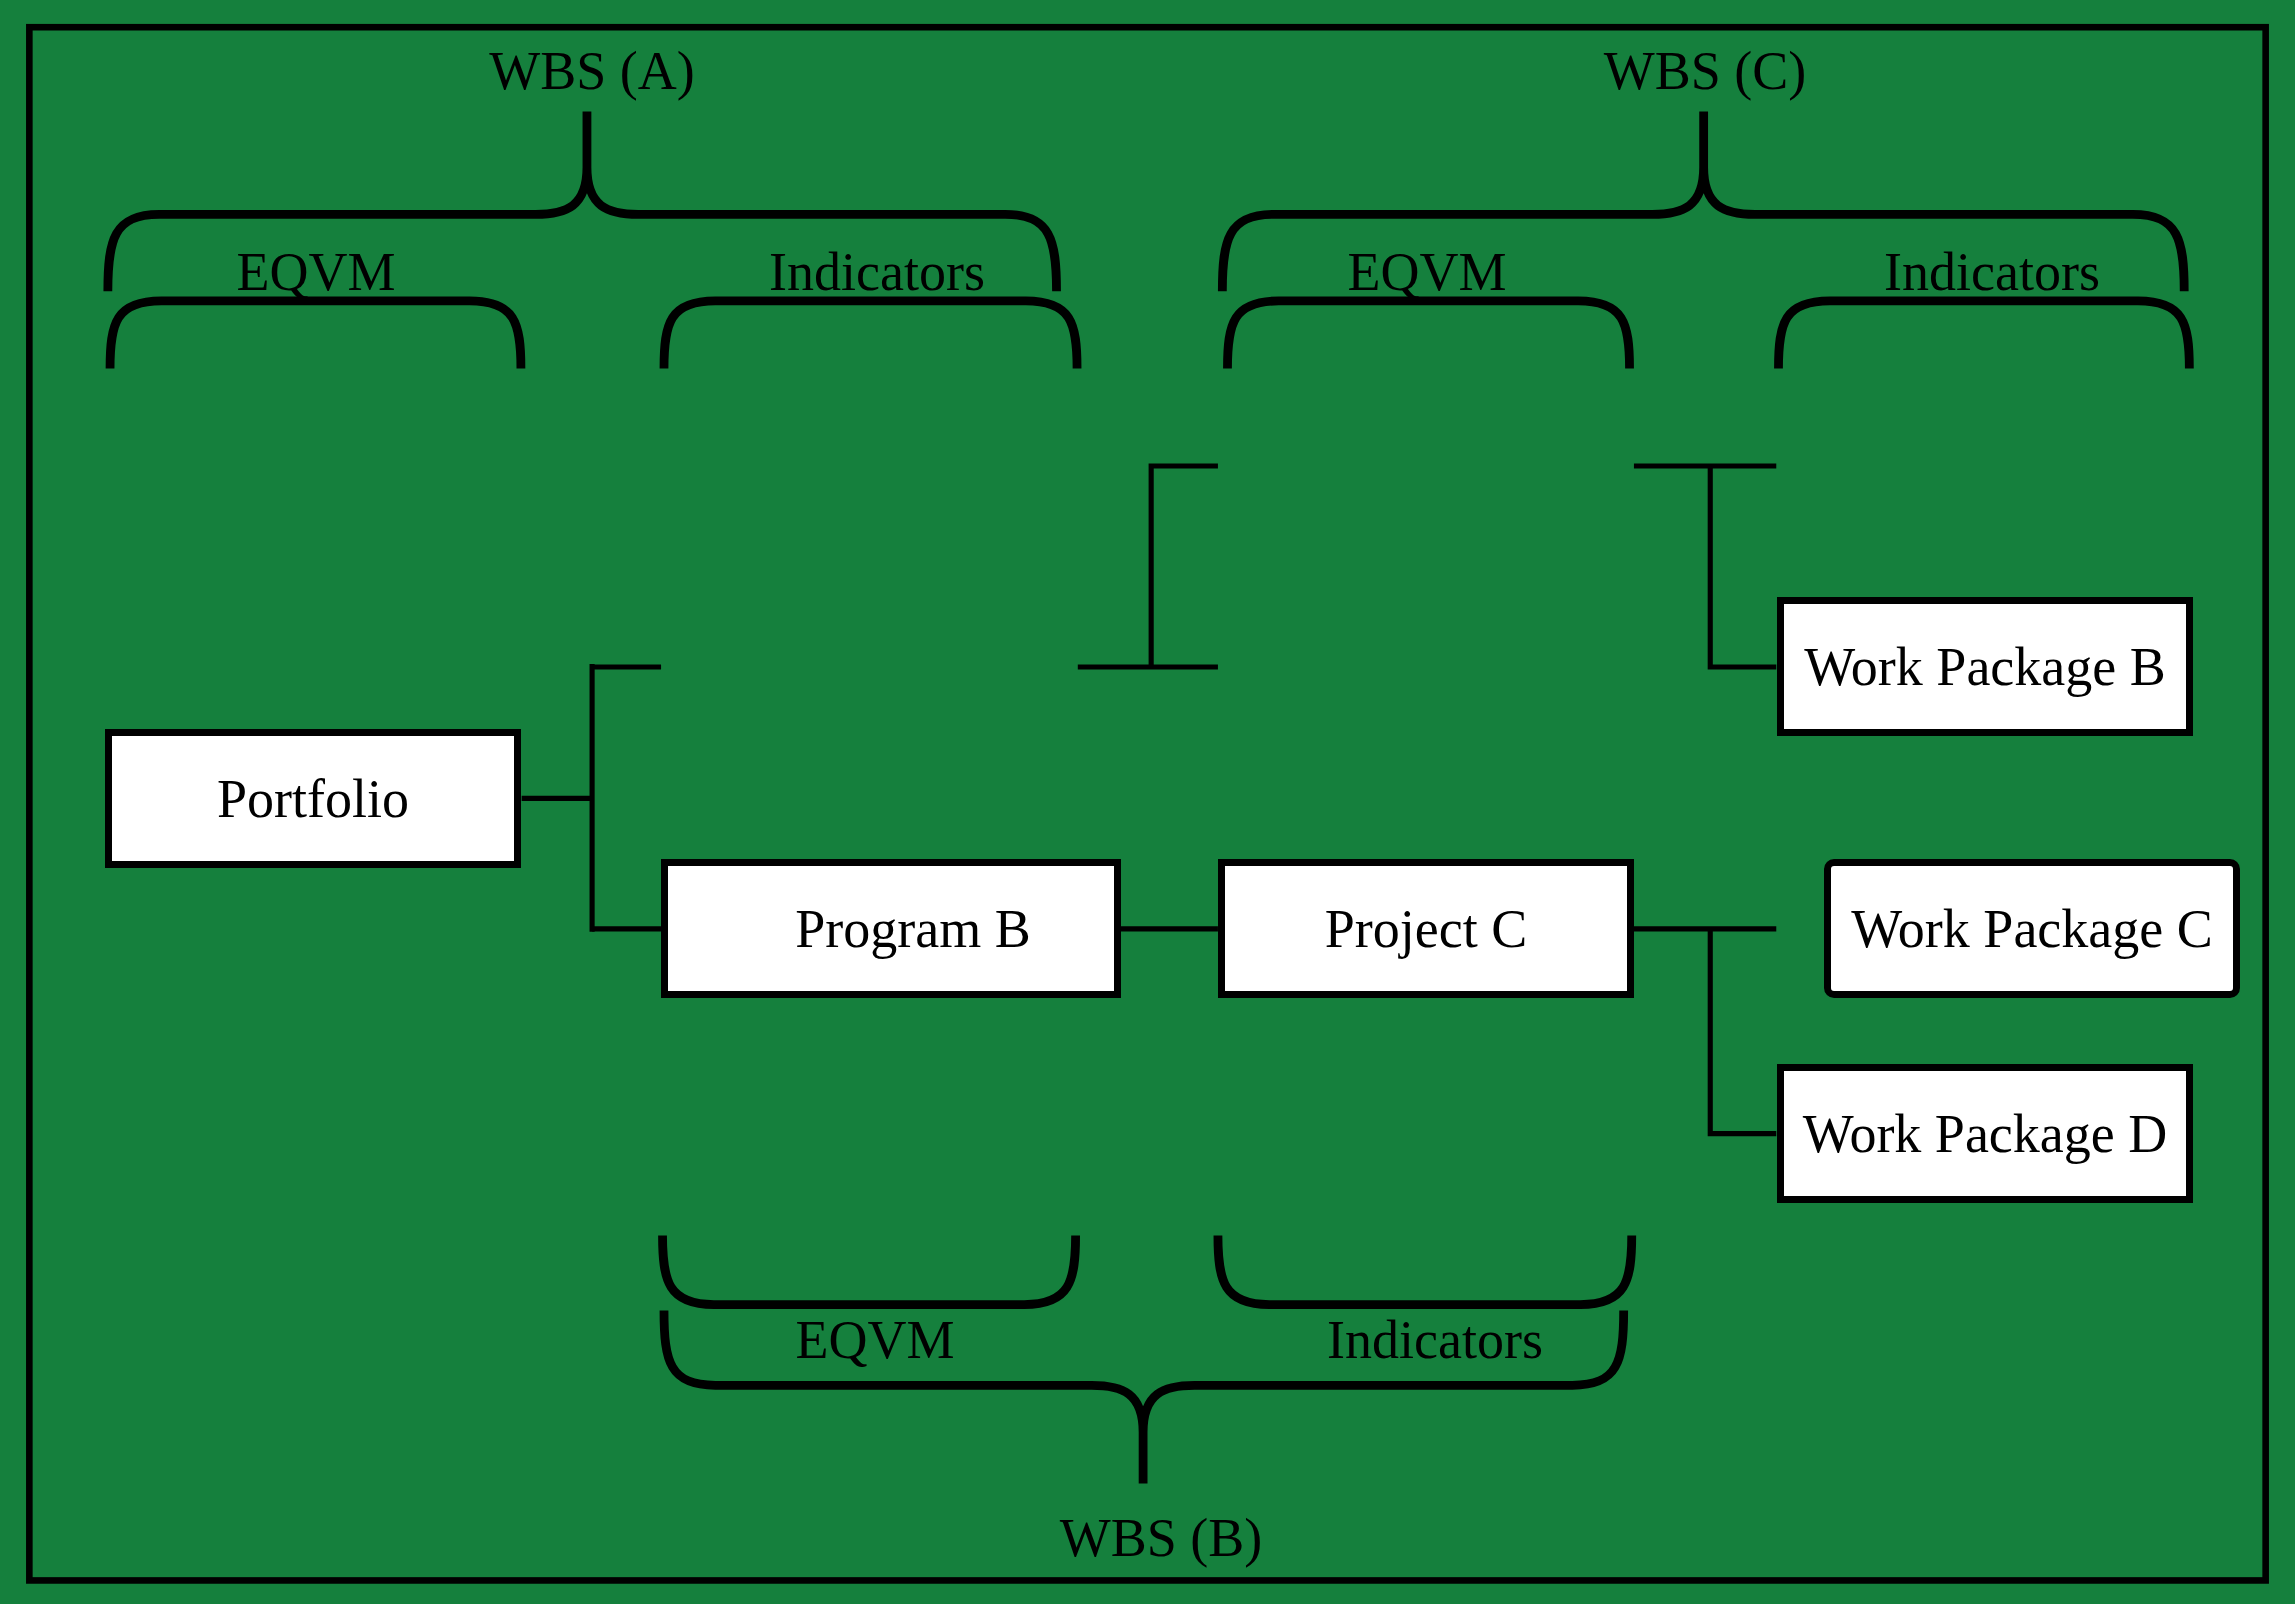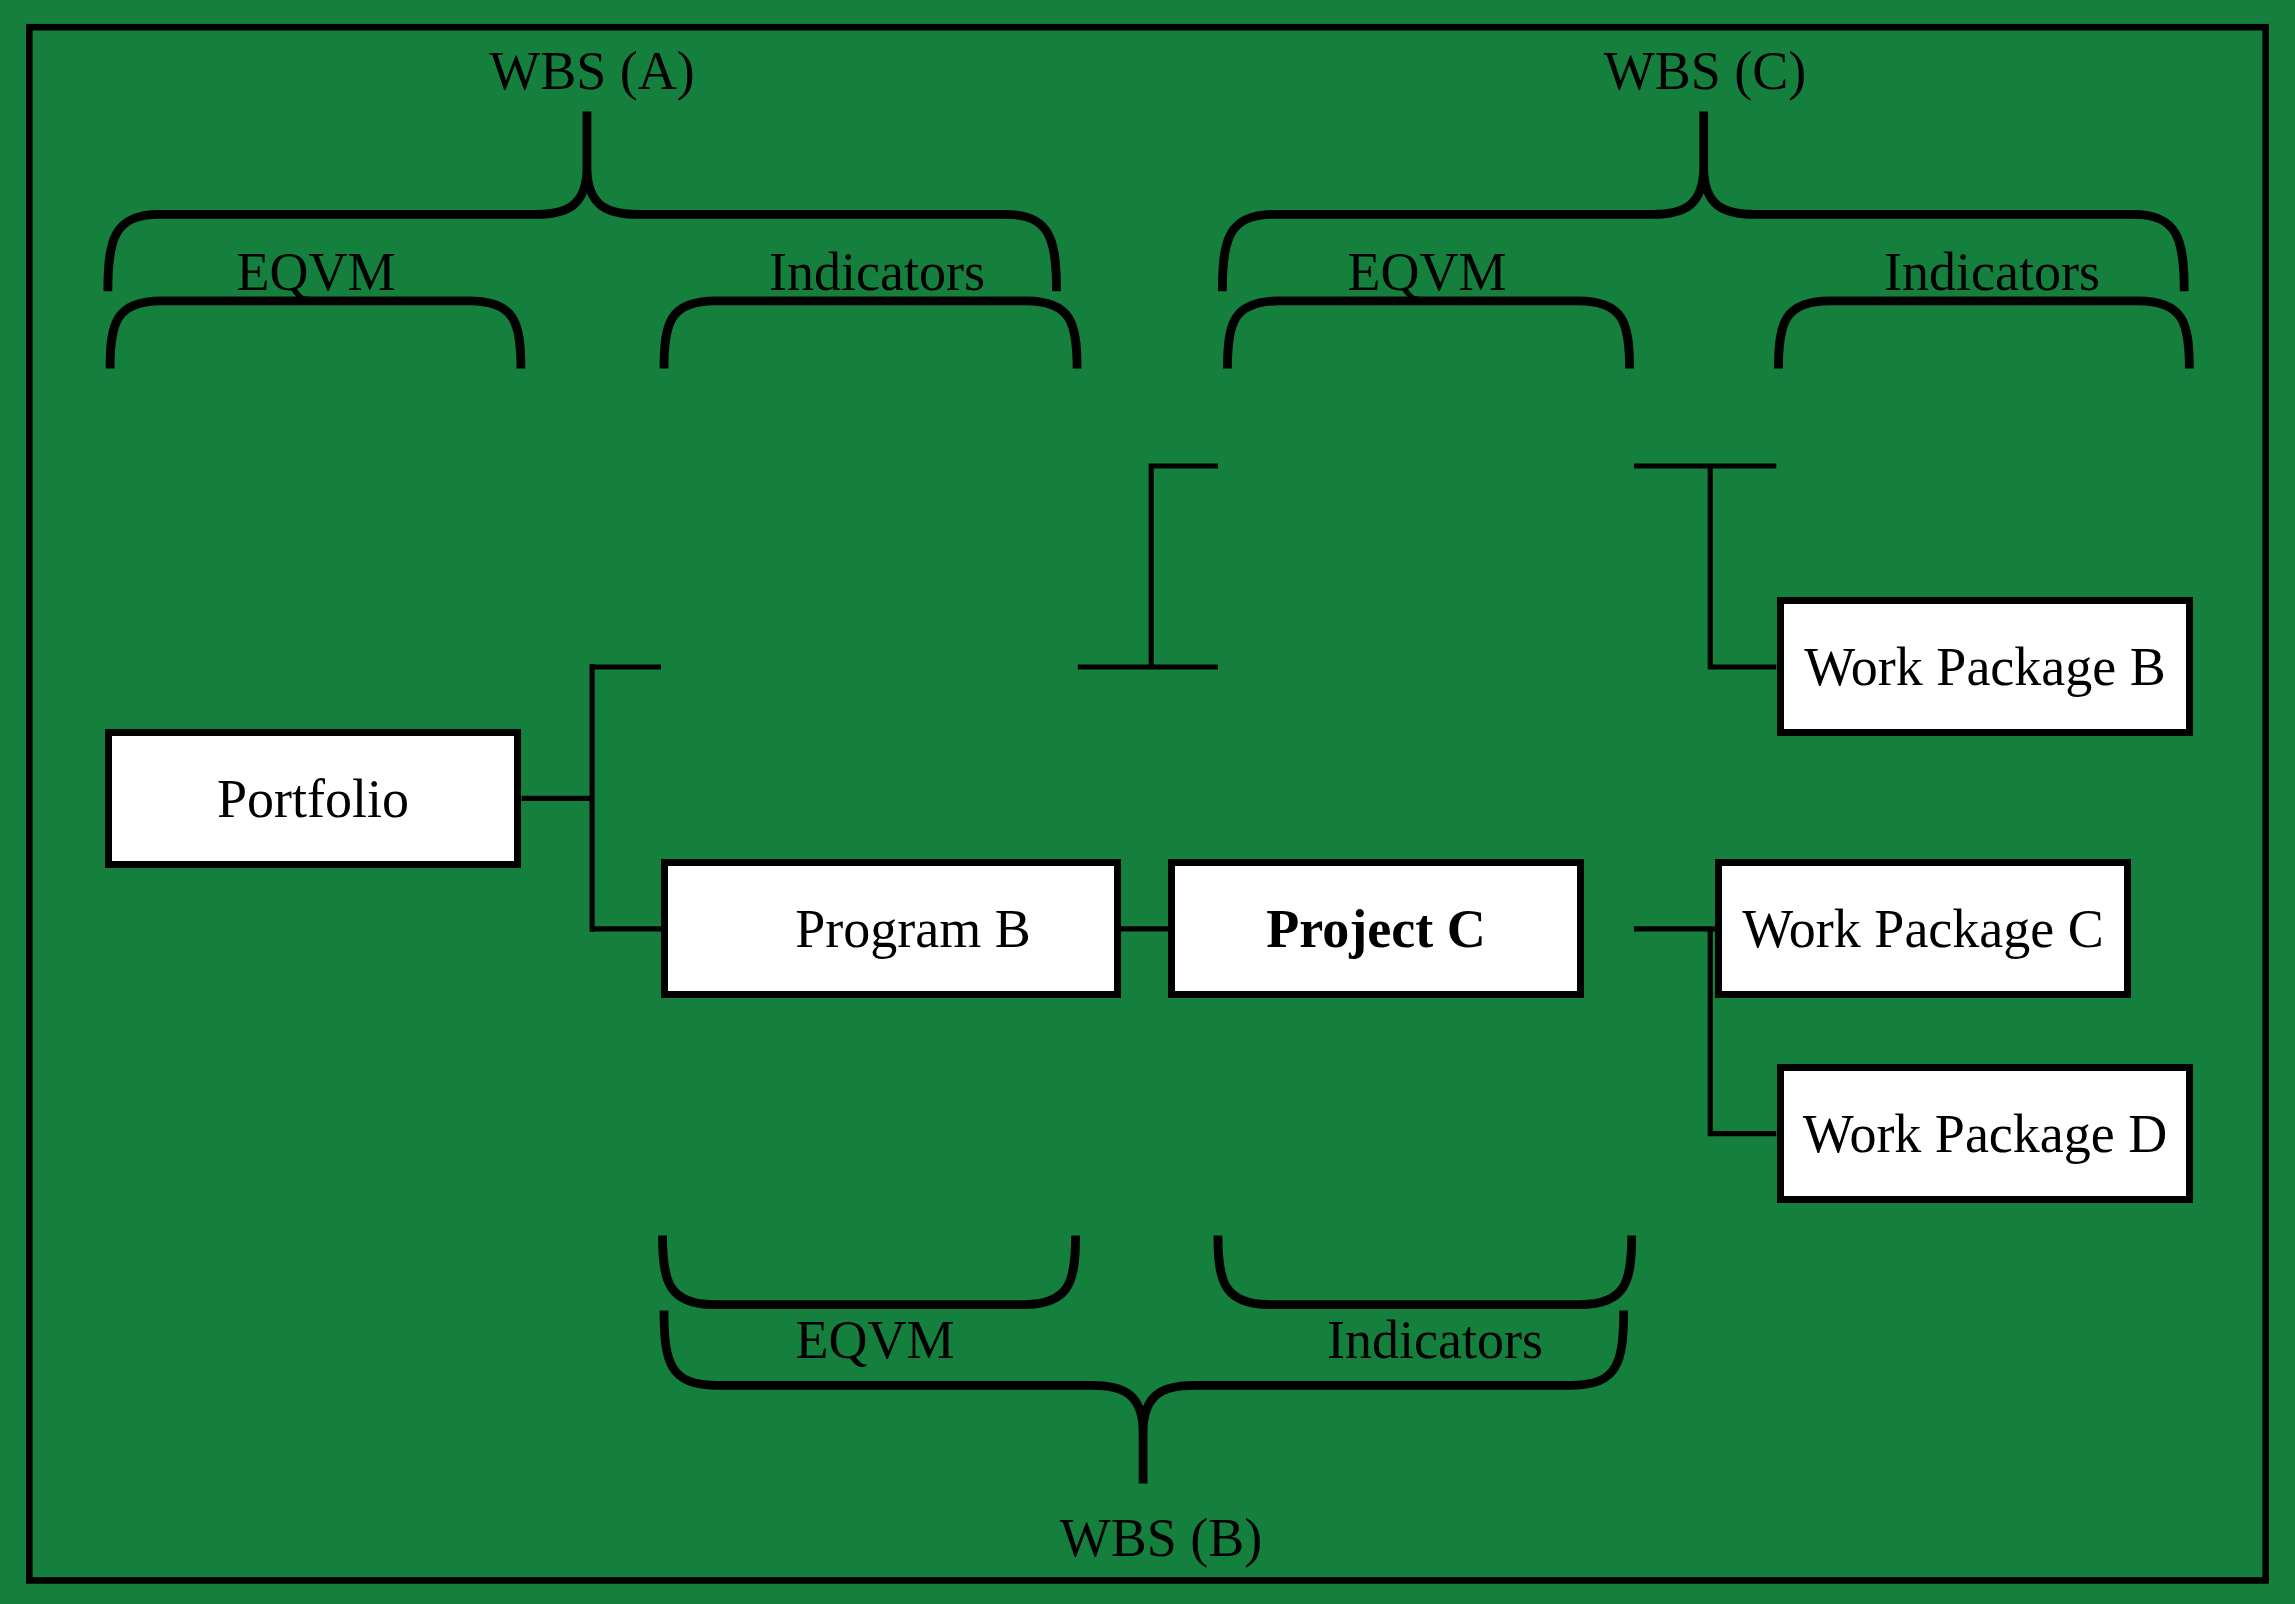--- a/index.html
+++ b/index.html
@@ -35,24 +35,24 @@
     transform: translate(-50%, -50%);
     font-size: 54px;
     white-space: nowrap;
   }
   
   .pos-portfolio { left: 105px;  top: 729px; text-align: center;  }
   .pos-program-a { left: 661px;  top: 597px;  }
   .pos-program-b { left: 661px;  top: 859px; padding-left: 44px; }
   .pos-project-a { left: 1218px; top: 396px;  }
   .pos-project-b { left: 1218px; top: 597px;  }
-  .pos-project-c { left: 1168px; top: 859px; font-weight: bold; }
+  .pos-project-c { left: 1218px; top: 859px; }
   .pos-wp-a      { left: 1777px; top: 396px;  }
   .pos-wp-b      { left: 1777px; top: 597px;  }
-  .pos-wp-c      { left: 1715px; top: 859px; }
+  .pos-wp-c      { left: 1824px; top: 859px; border-radius: 10px; }
   .pos-wp-d      { left: 1777px; top: 1064px; }
   
   .at-wbs-a        { left: 592px;  top: 71px;   }
   .at-wbs-c        { left: 1705px; top: 71px;   }
   .at-eqvm-a       { left: 316px;  top: 272px;  }
   .at-indicators-a { left: 877px; top: 272px;  }
   .at-eqvm-c       { left: 1427px; top: 272px;  }
   .at-indicators-c { left: 1992px; top: 272px;  }
   .at-eqvm-b       { left: 875px; top: 1340px; }
   .at-indicators-b { left: 1435px; top: 1340px; }

